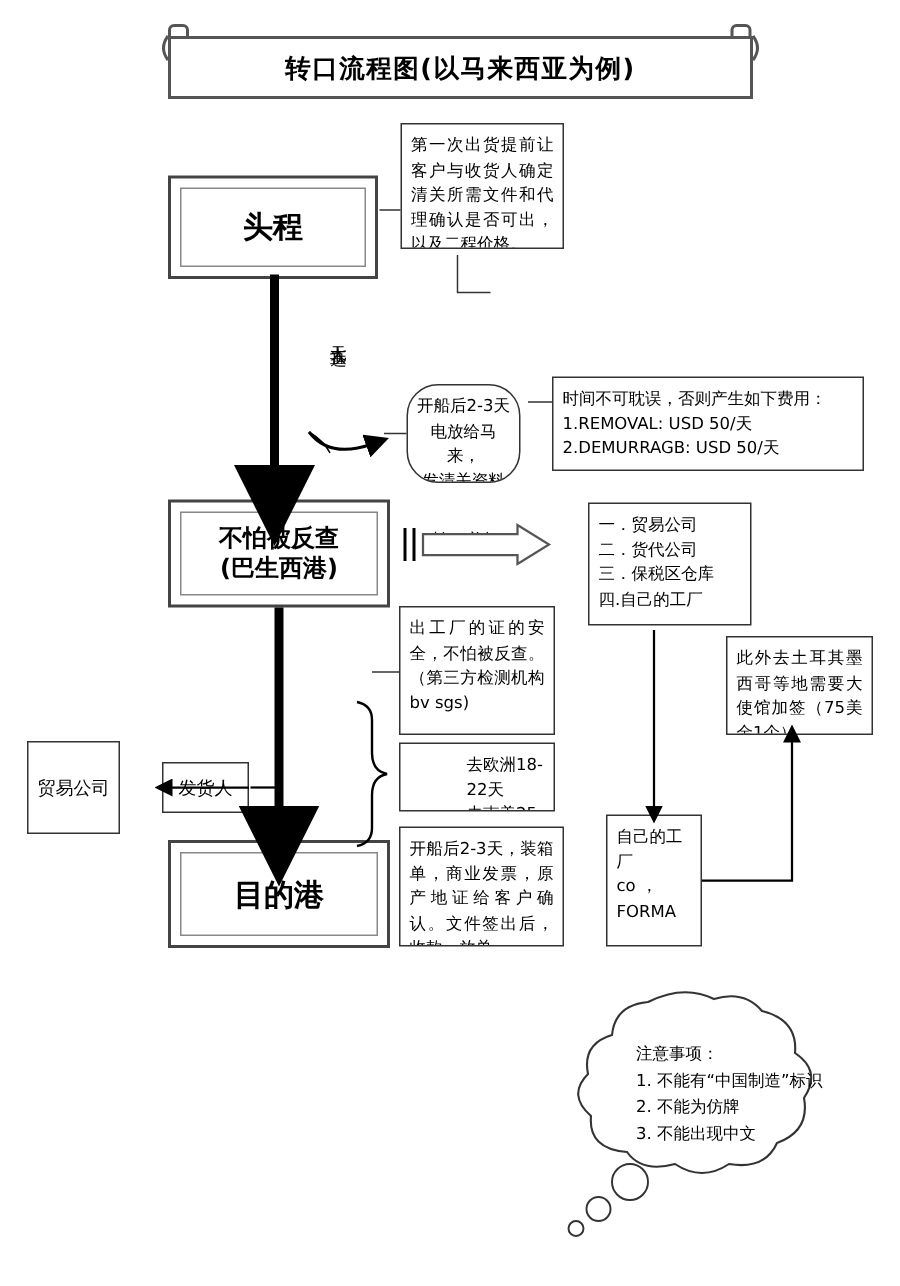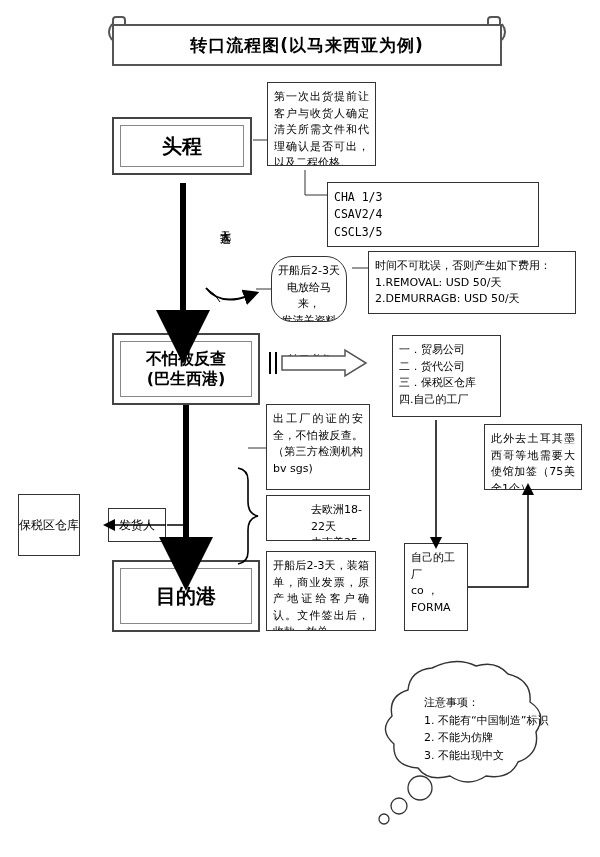--- a/index.html
+++ b/index.html
@@ -113,51 +113,48 @@
 <div id="canvas">
 
   <div class="abs banner-cap" style="left:112px; top:16px; width:14px; height:14px;"></div>
   <div class="abs banner-cap" style="left:487px; top:16px; width:14px; height:14px;"></div>
   <div class="abs banner" style="left:112px; top:24px; width:390px; height:42px;">
     <div>
       <span class="banner-title">转口流程图</span><span class="banner-title sub">(以马来西亚为例)</span>
     </div>
   </div>
 
-  <div class="abs box3d" style="left:112px; top:117px; width:140px; height:58px;">
+  <div class="abs box3d" style="left:112px; top:117px; width:140px; height:69px;">
     <div class="inner">
       <span class="label">头程</span>
     </div>
   </div>
 
   <div class="abs box3d" style="left:112px; top:333px; width:148px; height:72px;">
     <div class="inner">
       <span class="label small">不怕被反查</span>
       <span class="label small">(巴生西港)</span>
     </div>
   </div>
 
   <div class="abs box3d" style="left:112px; top:560px; width:148px; height:72px;">
     <div class="inner">
       <span class="label">目的港</span>
     </div>
   </div>
 
   <div class="abs smallbox" style="left:18px; top:494px; width:62px; height:62px;">
-    <span>保税区仓库</span>
+    <span>贸易公司</span>
   </div>
   <div class="abs smallbox" style="left:108px; top:508px; width:58px; height:34px;">
     <span>发货人</span>
   </div>
 
   <div class="abs note justify" style="left:267px; top:82px; width:109px; height:84px;"><span>第一次出货提前让客户与收货人确定清关所需文件和代理确认是否可出，以及二程价格。</span></div>
 
-  <div class="abs note mono" style="left:327px; top:182px; width:212px; height:65px;"><span>CHA 1/3
-CSAV2/4
-CSCL3/5</span></div>
 
   <div class="abs note center" style="left:271px; top:256px; width:76px; height:66px;border-radius:21px;"><span>开船后2-3天
 电放给马来，
 发清关资料</span></div>
 
   <div class="abs note" style="left:368px; top:251px; width:208px; height:63px;"><span>时间不可耽误，否则产生如下费用：
 1.REMOVAL:        USD 50/天
 2.DEMURRAGB:    USD 50/天</span></div>
 
   <div class="abs note" style="left:392px; top:335px; width:109px; height:82px;"><span>一．贸易公司

